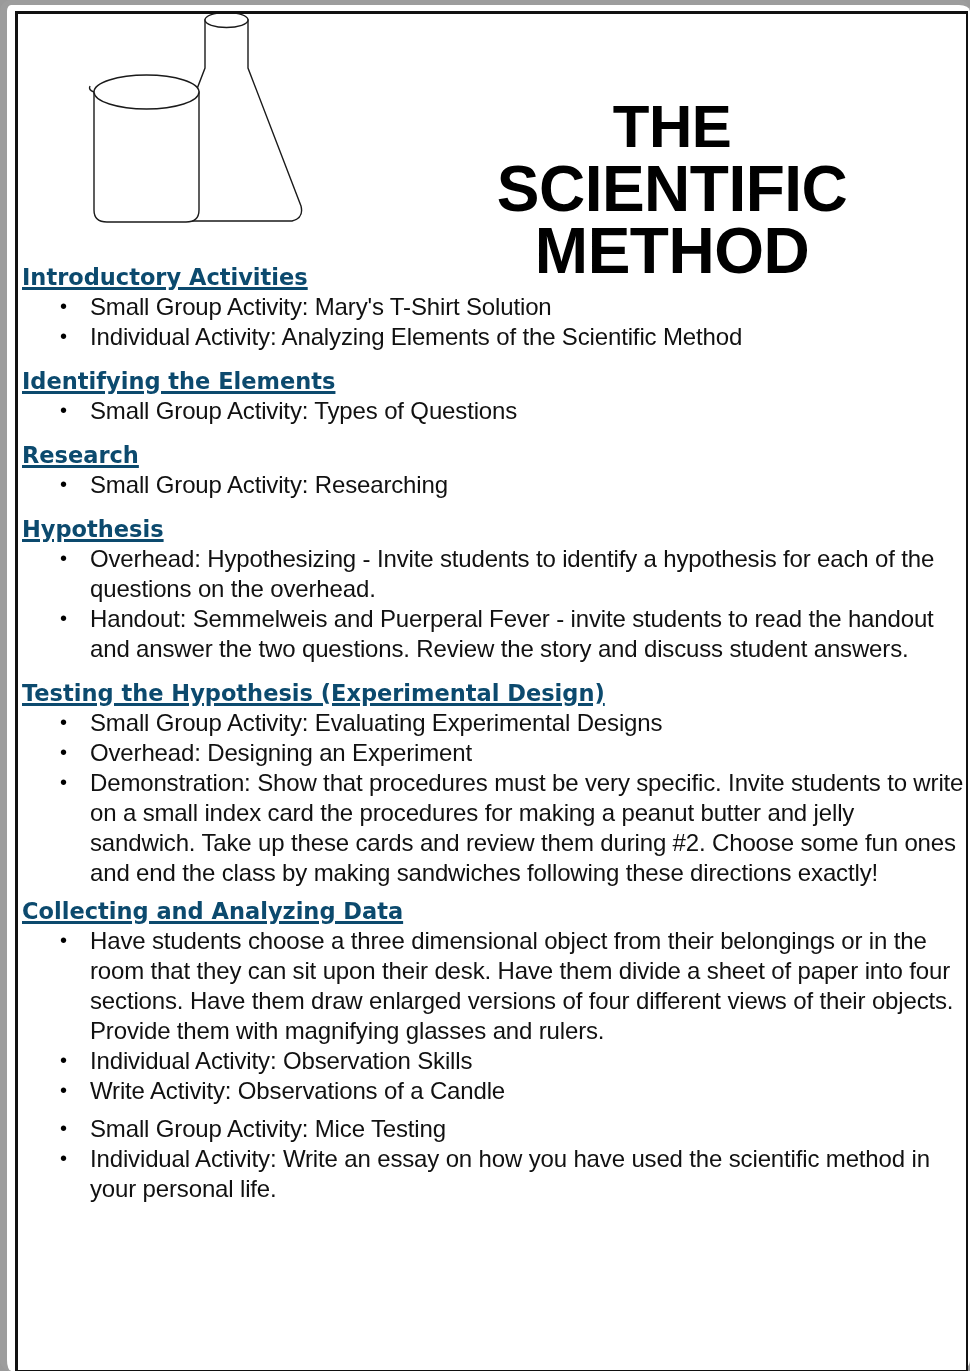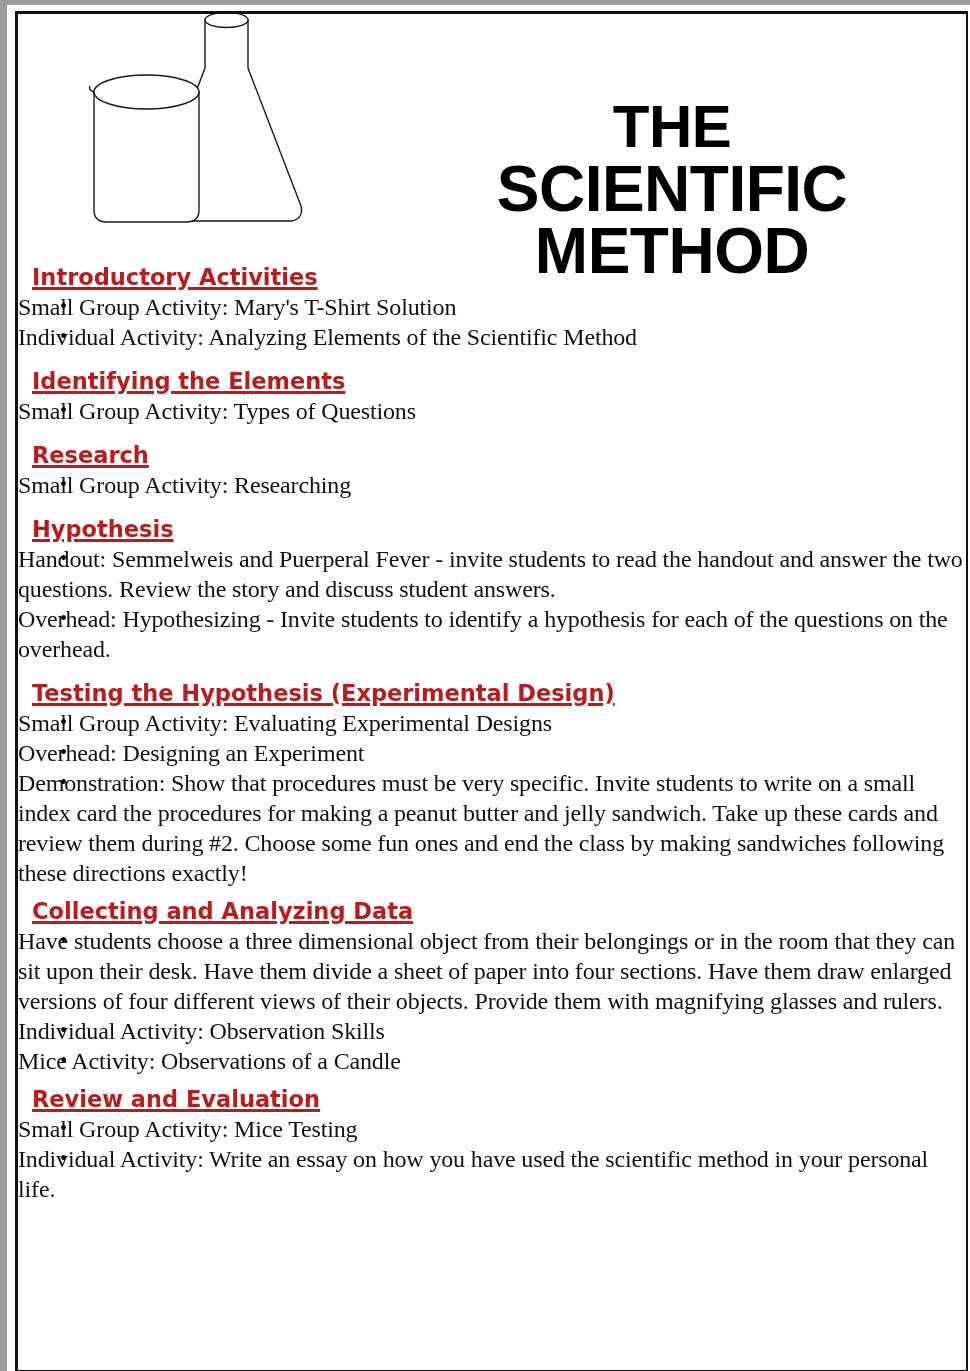--- a/index.html
+++ b/index.html
@@ -19,20 +19,21 @@
     position: absolute;
     left: 0; top: 0;
     width: 970px;
     height: 1371px;
     background: #ffffff;
     box-sizing: border-box;
     border-left: 7px solid #9d9d9d;
     border-top: 5px solid #9d9d9d;
     border-right: 0;
     border-bottom: 0;
+    border-radius: 11px;
   }
   #inner-rule {
     position: absolute;
     left: 8px;
     top: 6px;
     width: 953px;
     height: 1361px;
     border: 3px solid #111111;
     border-top-width: 3px;
     box-sizing: border-box;
@@ -80,41 +81,42 @@
   .body-area {
     position: relative;
     padding: 0 0 0 0;
   }
   .section { margin: 0; }
   .section-heading {
     font-family: "DejaVu Sans", sans-serif;
     font-weight: bold;
     font-size: 22.5px;
     line-height: 30px;
-    color: #b91c1c;
+    color: #0c4a6e;
     margin: 0 0 0 0;
-    padding-left: 14px;
+    padding-left: 4px;
     display: block;
   }
   .section-heading span.u {
     text-decoration: underline;
     text-underline-offset: 2px;
     text-decoration-thickness: 2.5px;
   }
   ul.bullets {
     list-style: none;
     margin: 0;
     padding: 0;
   }
   ul.bullets li {
     position: relative;
-    font-family: Liberation Serif, serif;
+    font-family: Liberation Sans, sans-serif;
     font-size: 24px;
     line-height: 30px;
     color: #111;
+    padding-left: 72px;
     margin: 0;
     letter-spacing: -0.15px;
   }
   ul.bullets li::before {
     content: "\2022";
     position: absolute;
     left: 42px;
     top: -1px;
     font-size: 20px;
     color: #000;
@@ -171,48 +173,47 @@
         <div class="section-heading"><span class="u">Research</span></div>
         <ul class="bullets">
           <li>Small Group Activity:  Researching</li>
         </ul>
       </div>
       <div class="gap"></div>
 
       <div class="section">
         <div class="section-heading"><span class="u">Hypothesis</span></div>
         <ul class="bullets">
+          <li>Overhead:  Hypothesizing - Invite students to identify a hypothesis for each of the questions on the overhead.</li>
           <li>Handout:  Semmelweis and Puerperal Fever - invite students to read the handout and answer the two questions.  Review the story and discuss student answers.</li>
-          <li>Overhead:  Hypothesizing - Invite students to identify a hypothesis for each of the questions on the overhead.</li>
         </ul>
       </div>
       <div class="gap"></div>
 
       <div class="section">
         <div class="section-heading"><span class="u">Testing the Hypothesis (Experimental Design)</span></div>
         <ul class="bullets">
           <li>Small Group Activity:  Evaluating Experimental Designs</li>
           <li>Overhead:  Designing an Experiment</li>
           <li>Demonstration:  Show that procedures must be very specific.  Invite students to write on a small index card the procedures for making a peanut butter and jelly sandwich.  Take up these cards and review them during #2.  Choose some fun ones and end the class by making sandwiches following these directions exactly!</li>
         </ul>
       </div>
       <div class="gap-sm"></div>
 
       <div class="section">
         <div class="section-heading"><span class="u">Collecting and Analyzing Data</span></div>
         <ul class="bullets">
           <li>Have students choose a three dimensional object from their belongings or in the room that they can sit upon their desk.  Have them divide a sheet of paper into four sections.  Have them draw enlarged versions of four different views of their objects.  Provide them with magnifying glasses and rulers.</li>
           <li>Individual Activity:  Observation Skills</li>
-          <li>Mice Activity:  Observations of a Candle</li>
+          <li>Write Activity:  Observations of a Candle</li>
         </ul>
       </div>
       <div class="gap-sm"></div>
 
       <div class="section">
-        <div class="section-heading"><span class="u">Review and Evaluation</span></div>
         <ul class="bullets">
           <li>Small Group Activity:  Mice Testing</li>
           <li>Individual Activity:  Write an essay on how you have used the scientific method in your personal life.</li>
         </ul>
       </div>
 
     </div>
   </div>
 </div>
 

